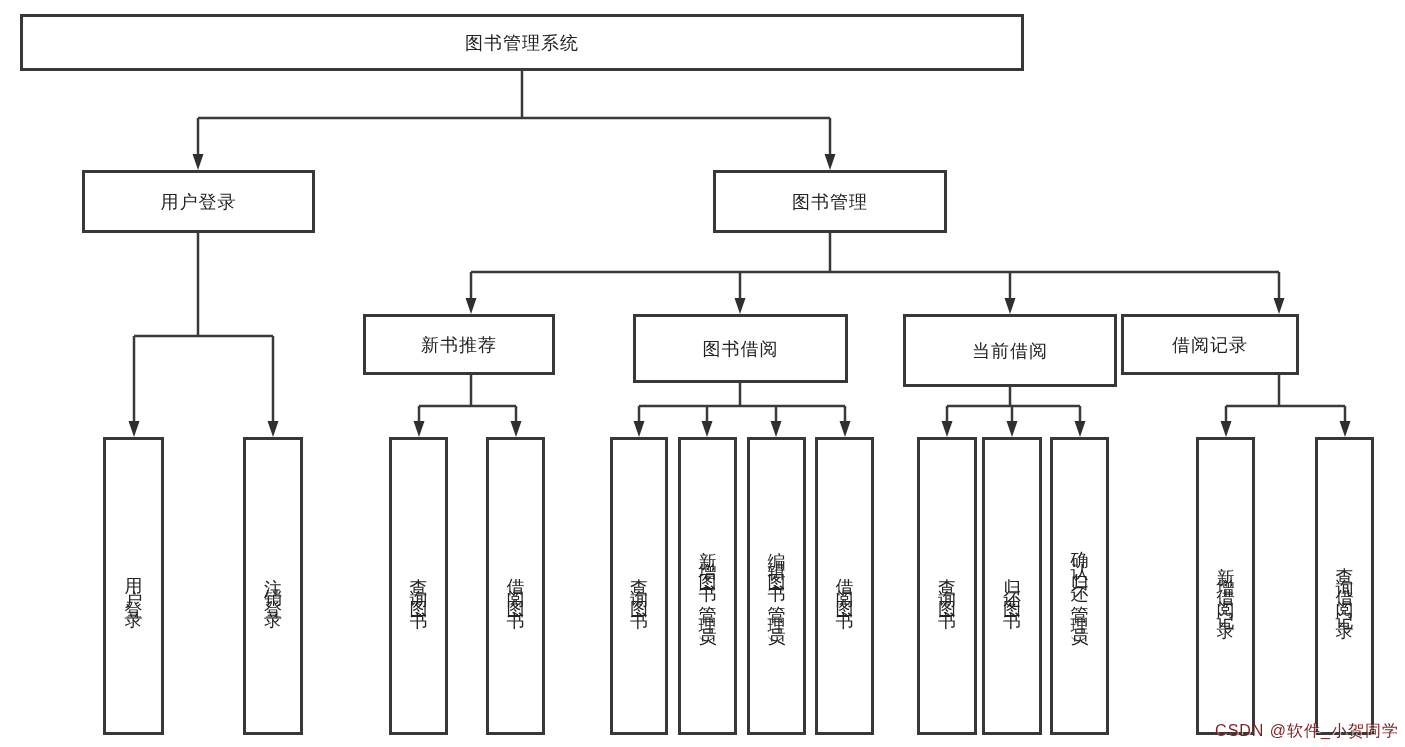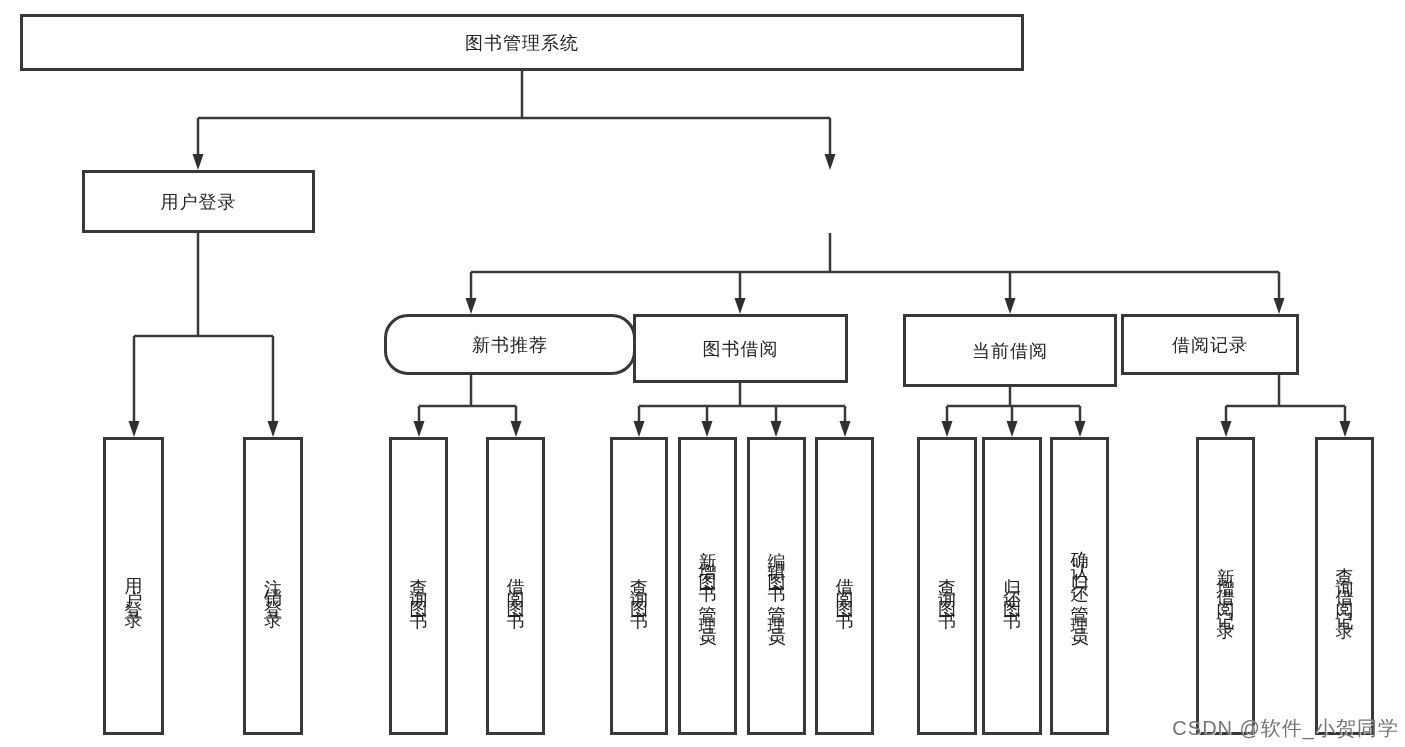--- a/index.html
+++ b/index.html
@@ -26,22 +26,22 @@
     writing-mode:vertical-rl;
     font-size:18px;
     line-height:1;
     letter-spacing:11px;
     color:#222222;
     white-space:nowrap;
   }
   .watermark{
     position:absolute;
     right:6px;bottom:5px;
-    font-size:20px;
-    color:#737373;
+    font-size:16px;
+    color:#7f1d1d;
     text-shadow:1px 1px 0 rgba(255,255,255,.7);
     z-index:3;
     letter-spacing:1px;
   }
 </style>
 </head>
 <body>
 
 <div class="canvas">
 
@@ -77,22 +77,25 @@
     </g>
   </svg>
 
   <div class="node h" style="left:20px;top:14px;width:1004px;height:57px;">
     <span>图书管理系统</span>
   </div>
 
   <div class="node h" style="left:82px;top:170px;width:233px;height:63px;">
     <span>用户登录</span>
   </div>
+  <div class="node h" style="left:713px;top:170px;width:234px;height:63px;">
+    <span>图书管理</span>
+  </div>
 
-  <div class="node h" style="left:384px;top:314px;width:252px;height:61px;border-radius:24px;">
+  <div class="node h" style="left:363px;top:314px;width:192px;height:61px;">
     <span>新书推荐</span>
   </div>
   <div class="node h" style="left:633px;top:314px;width:215px;height:69px;">
     <span>图书借阅</span>
   </div>
   <div class="node h" style="left:903px;top:314px;width:214px;height:73px;">
     <span>当前借阅</span>
   </div>
   <div class="node h" style="left:1121px;top:314px;width:178px;height:61px;">
     <span>借阅记录</span>

